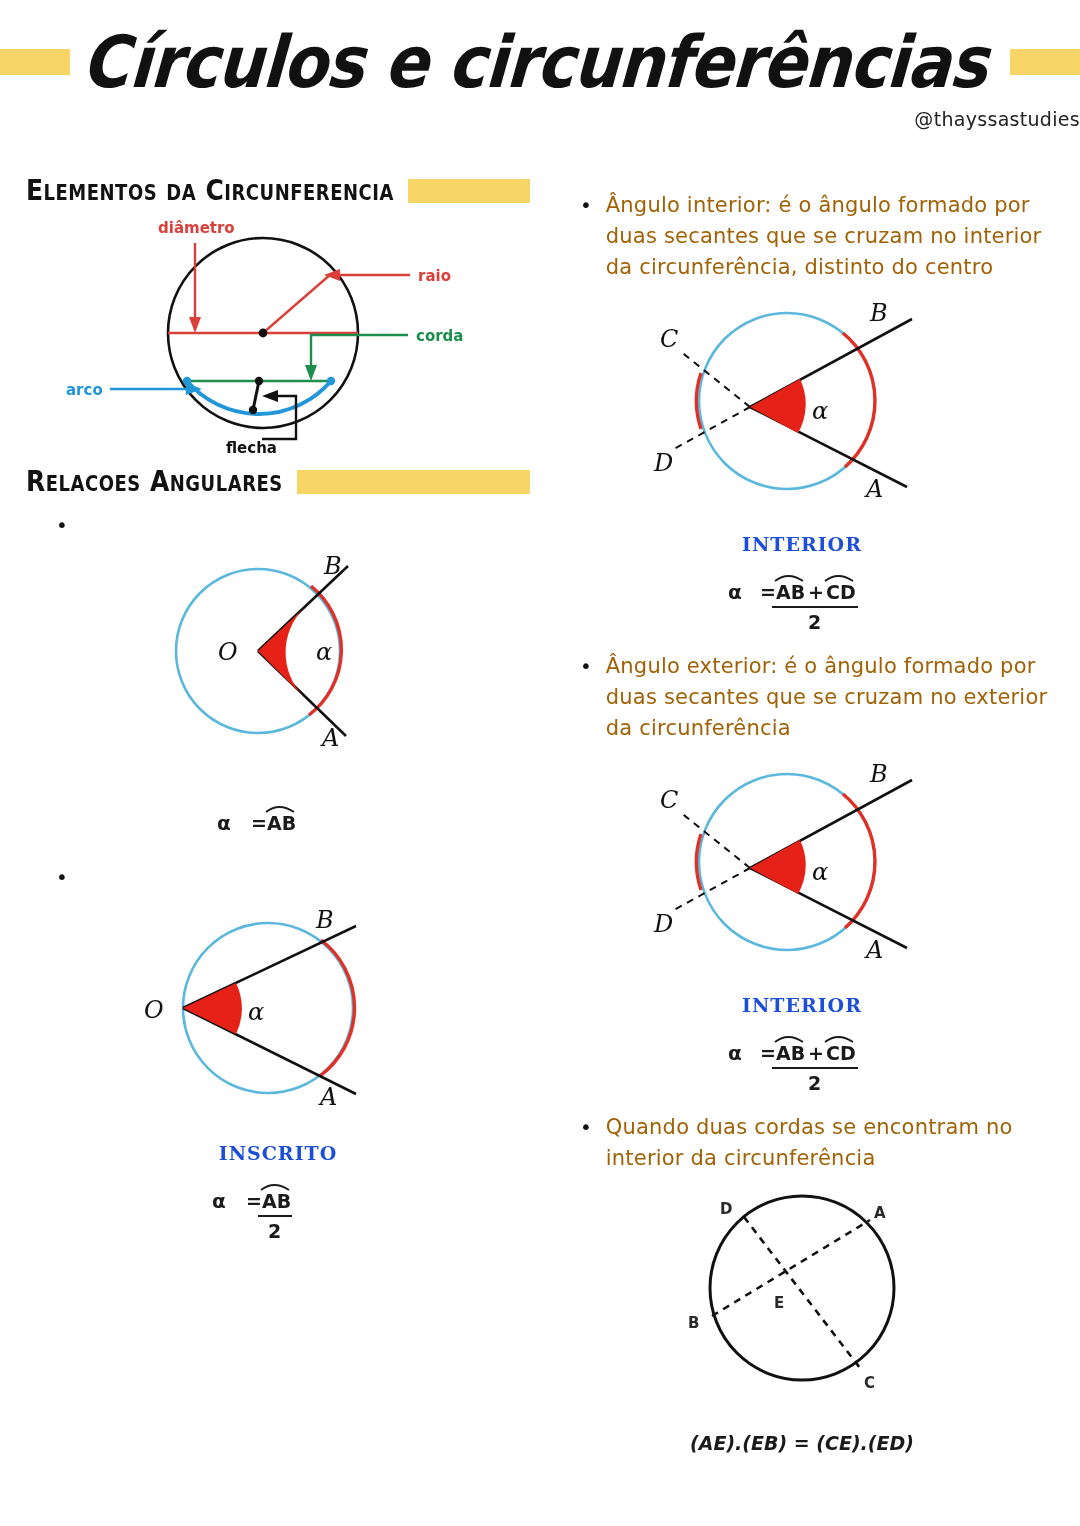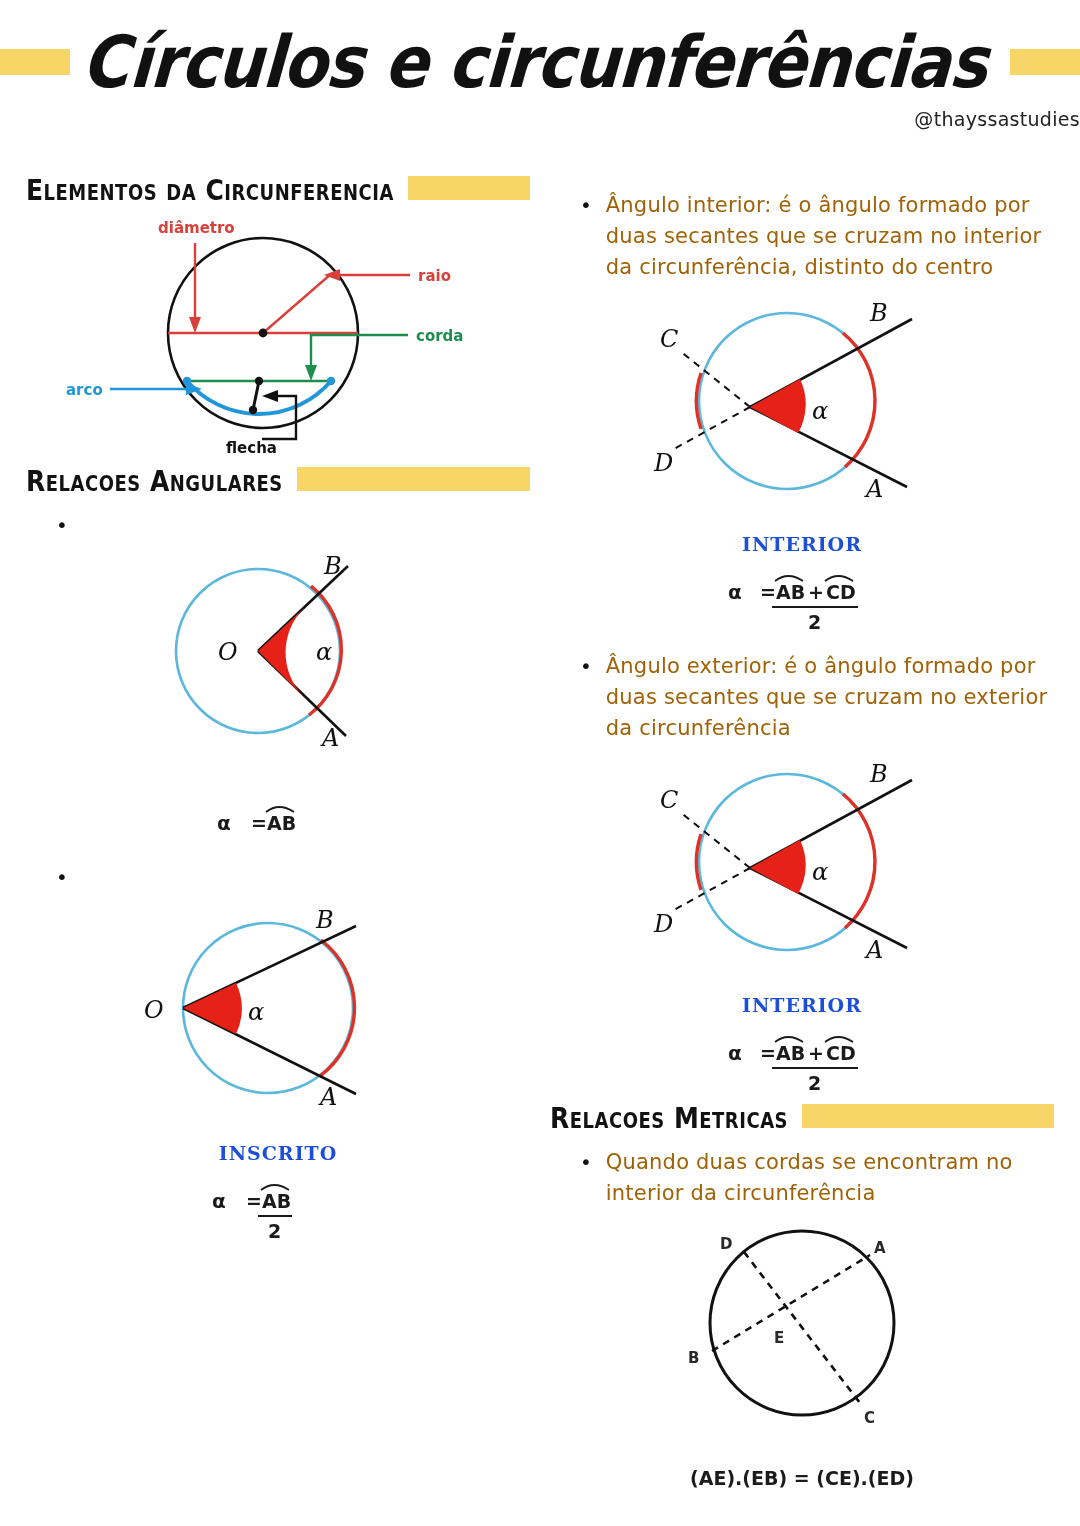--- a/index.html
+++ b/index.html
@@ -56,21 +56,21 @@
     display: flex;
     padding: 0 26px;
     gap: 20px;
   }
   .col { width: 510px; }
   .col-right { width: 510px; }
 
   
   .section-head {
     display: flex;
-    align-items: flex-start;
+    align-items: center;
     gap: 14px;
     margin-bottom: 6px;
   }
   .section-head .label {
     font-family: "DejaVu Sans", sans-serif;
     font-size: 25px;
     font-weight: bold;
     font-variant: small-caps;
     letter-spacing: 0.5px;
     color: #121212;
@@ -346,40 +346,36 @@
           <text x="116" y="34" font-family="DejaVu Sans, sans-serif" font-size="19" font-weight="bold" fill="#1b1b1b">+</text>
           <text x="134" y="34" font-family="DejaVu Sans, sans-serif" font-size="19" font-weight="bold" fill="#1b1b1b">CD</text>
           <path d="M 83 16 Q 96 6 111 16" fill="none" stroke="#1b1b1b" stroke-width="1.8"></path>
           <path d="M 133 16 Q 146 6 161 16" fill="none" stroke="#1b1b1b" stroke-width="1.8"></path>
           <line x1="80" y1="42" x2="166" y2="42" stroke="#1b1b1b" stroke-width="2"></line>
           <text x="116" y="64" font-family="DejaVu Sans, sans-serif" font-size="19" font-weight="bold" fill="#1b1b1b">2</text>
         </svg>
       </div>
     </div>
 
-    <div class="section-head sh-metricas">
-      <div class="label">Relacoes Metricas</div>
-      <div class="bar"></div>
-    </div>
 
     <div class="bullet">
       <span class="dot">•</span>
       <p>Quando duas cordas se encontram no interior da circunferência</p>
     </div>
 
     <div class="figure">
       <svg width="380" height="250" viewBox="0 0 380 250">
         <circle cx="190" cy="108" r="92" fill="none" stroke="#111111" stroke-width="3"></circle>
 
         <line class="dash" x1="132" y1="37" x2="248" y2="188" stroke="#111" stroke-width="2.6"></line>
 
         <line class="dash" x1="100" y1="136" x2="258" y2="40" stroke="#111" stroke-width="2.6"></line>
         <text x="108" y="34" class="lbl-small" fill="#2a2a2a">D</text>
         <text x="262" y="38" class="lbl-small" fill="#2a2a2a">A</text>
         <text x="76" y="148" class="lbl-small" fill="#2a2a2a">B</text>
         <text x="252" y="208" class="lbl-small" fill="#2a2a2a">C</text>
         <text x="162" y="128" class="lbl-small" fill="#2a2a2a">E</text>
       </svg>
-      <div class="formula" style="font-size:19px; margin-top:2px;">(AE).(EB) = (CE).(ED)</div>
+      <div class="formula" style="font-style:italic; font-size:19px; margin-top:2px;">(AE).(EB) = (CE).(ED)</div>
     </div>
 
   </div>
 </div>
 
 </body></html>

